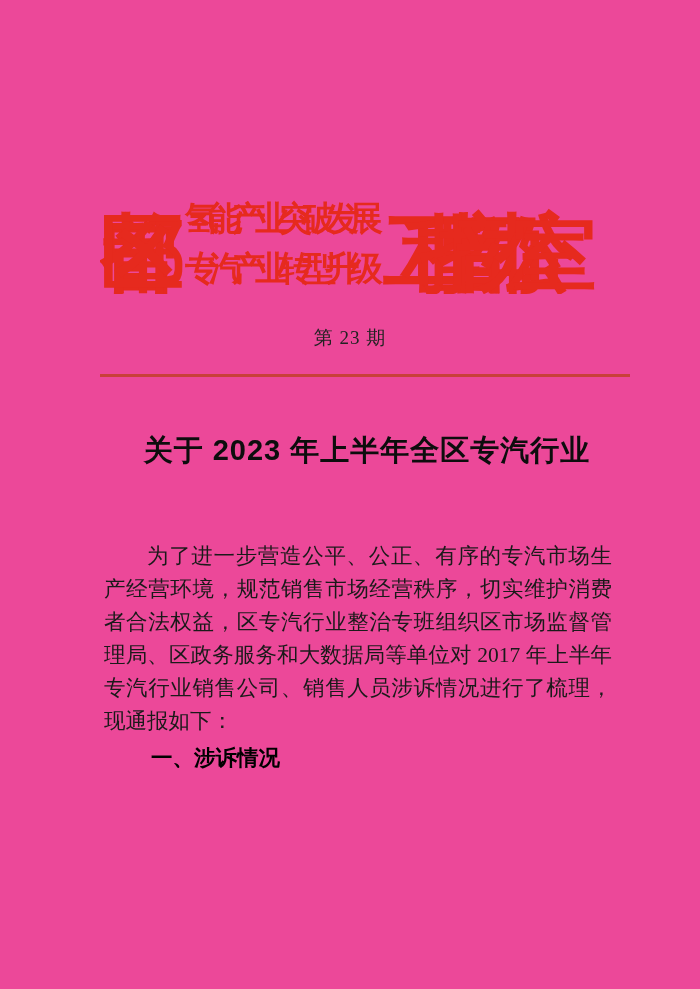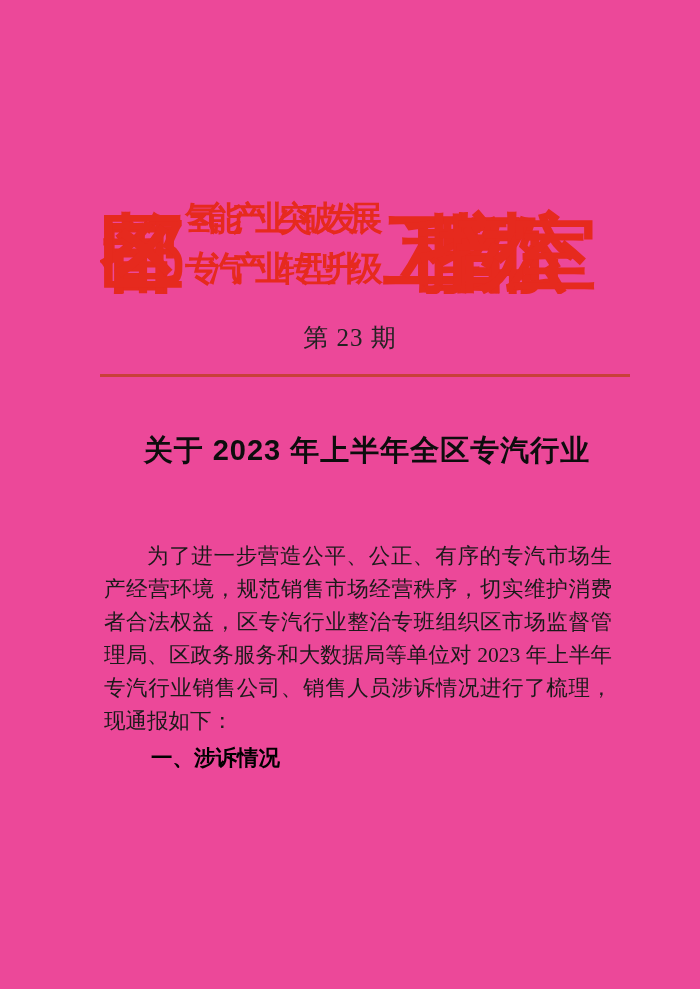--- a/index.html
+++ b/index.html
@@ -27,21 +27,21 @@
     fill: var(--red);
     font-weight: bold;
     font-family: "Liberation Serif", serif;
   }
   .issue {
     position: absolute;
     top: 327px;
     left: 0;
     width: 700px;
     text-align: center;
-    font-size: 25px;
+    font-size: 19px;
     line-height: 22px;
     color: #222222;
     letter-spacing: 1px;
   }
   .red-rule {
     position: absolute;
     left: 100px;
     top: 374px;
     width: 530px;
     height: 3px;
@@ -97,17 +97,17 @@
 
   <div class="issue">第 23 期</div>
 
   <div class="red-rule"></div>
 
   <h1 class="doc-title">
     <span class="t-line">关于 2023 年上半年全区专汽行业</span>
   </h1>
 
   <div class="body-text">
-    <p class="para indent">为了进一步营造公平、公正、有序的专汽市场生产经营环境，规范销售市场经营秩序，切实维护消费者合法权益，区专汽行业整治专班组织区市场监督管理局、区政务服务和大数据局等单位对 2023 年上半年专汽行业销售公司、销售人员涉诉情况进行了梳理，现通报如下：</p>
+    <p class="para indent">为了进一步营造公平、公正、有序的专汽市场生产经营环境，规范销售市场经营秩序，切实维护消费者合法权益，区专汽行业整治专班组织区市场监督管理局、区政务服务和大数据局等单位对 2017 年上半年专汽行业销售公司、销售人员涉诉情况进行了梳理，现通报如下：</p>
     <p class="para heading">一、涉诉情况</p>
   </div>
 
 </div>
 
 </body></html>

